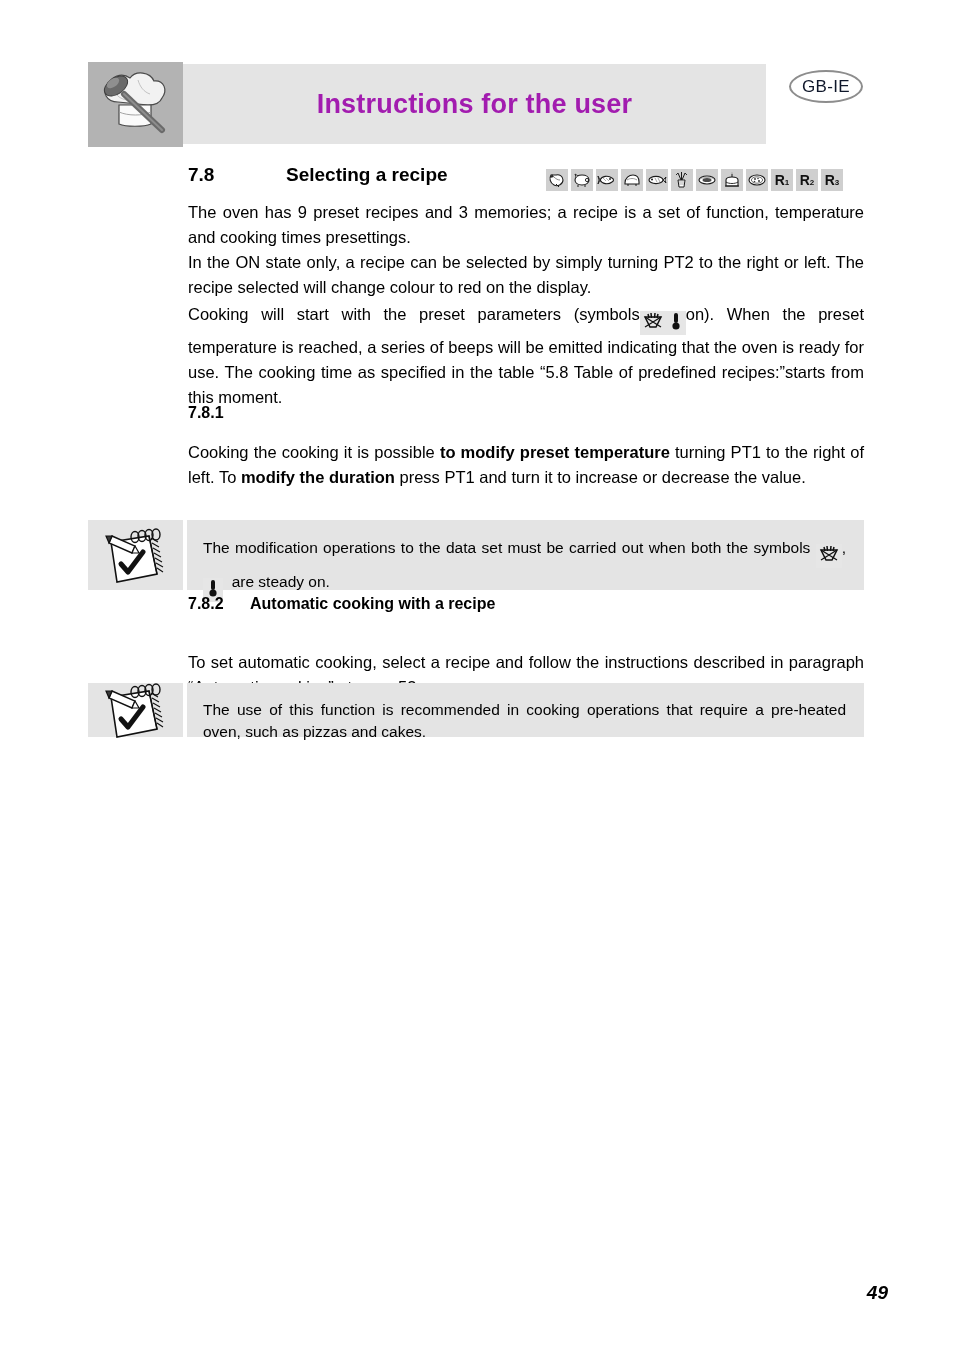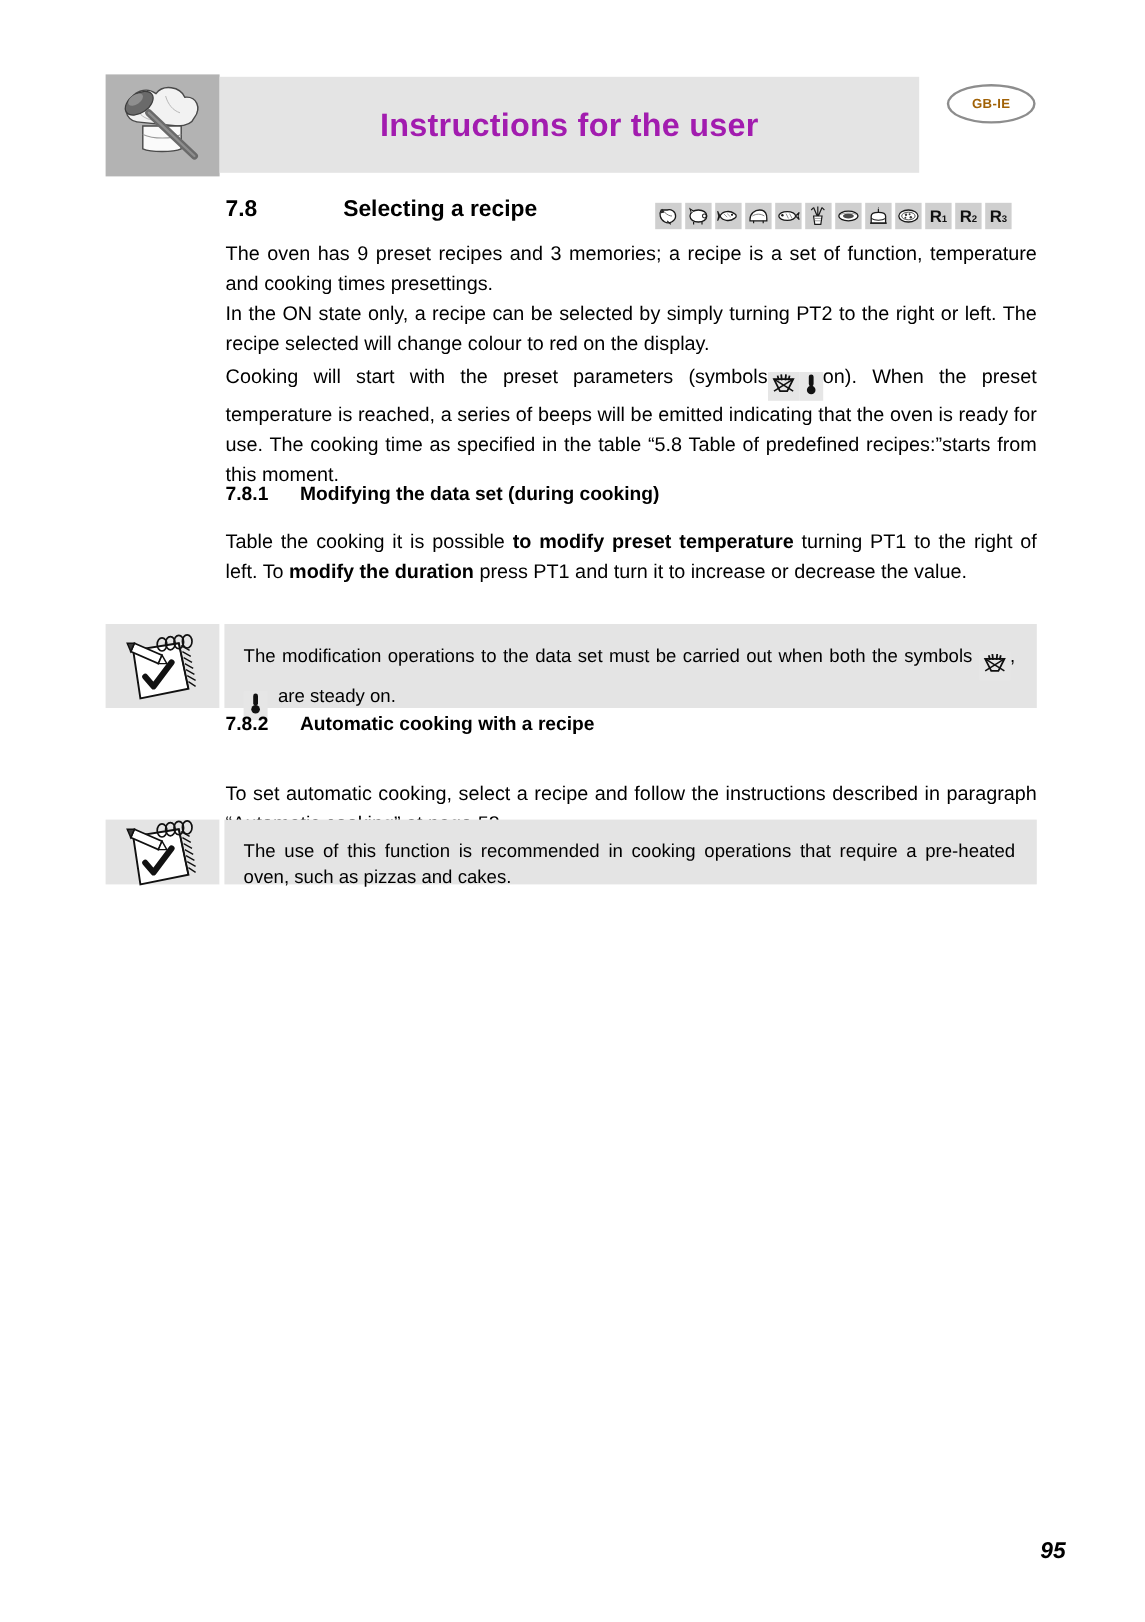--- a/index.html
+++ b/index.html
@@ -50,23 +50,23 @@
     left: 789px; top: 70px;
     width: 74px; height: 33px;
     border: 2px solid #8d8d8d;
     border-radius: 50%;
     display: flex;
     align-items: center;
     justify-content: center;
     box-sizing: border-box;
   }
   #lang-badge span {
-    font-size: 11px;
-    font-weight: bold;
-    color: #a16207;
+    font-size: 17px;
+    font-weight: normal;
+    color: #0f172a;
     letter-spacing: 0.3px;
   }
 
   
   .content {
     position: absolute;
     left: 188px;
     width: 676px;
   }
 
@@ -326,24 +326,23 @@
         <path d="M3 6 L19 6 L14 16 L8 16 Z" fill="none" stroke="#111" stroke-width="1.5"></path>
         <path d="M6 3 L7 7 M9 2 L9.5 7 M13 2 L12.5 7 M16 3 L15 7" stroke="#111" stroke-width="1.5"></path>
         <path d="M3 6 L19 16 M19 6 L3 16" stroke="#111" stroke-width="1.3"></path>
       </svg></span><span class="inline-sym thermo"><svg width="16" height="20" viewBox="0 0 16 20">
         <rect x="6" y="2" width="4" height="10" rx="2" fill="#111"></rect>
         <circle cx="8" cy="15" r="3.6" fill="#111"></circle>
       </svg></span><span>on). When the preset temperature is reached, a series of beeps will be emitted indicating that the oven is ready for use. The cooking time as specified in the table “5.8 Table of predefined recipes:”starts from this moment.</span></p>
 
 <h3 class="content subsection-heading" style="top:404px;">
   <span class="num">7.8.1</span>
-  <span>Modifying the data set (during cooking)</span>
 </h3>
 
-<p class="content body" style="top:440px;"><span>Table the cooking it is possible </span><b>to modify preset temperature</b><span> turning PT1 to the right of left. To  </span><b>modify the duration</b><span> press PT1 and turn it to increase or decrease the value.</span></p>
+<p class="content body" style="top:440px;"><span>Cooking the cooking it is possible </span><b>to modify preset temperature</b><span> turning PT1 to the right of left. To  </span><b>modify the duration</b><span> press PT1 and turn it to increase or decrease the value.</span></p>
 
 <div class="note-box" style="top:520px; height:70px;">
   <div class="note-icon-cell">
     <svg width="70" height="62" viewBox="0 0 70 62">
       <path d="M10 18 L48 12 L56 50 L16 58 Z" fill="#ffffff" stroke="#111" stroke-width="1.6"></path>
       <path d="M48 12 L56 50" fill="none" stroke="#111" stroke-width="1.2"></path>
       <g stroke="#111" stroke-width="1.1" fill="none">
         <path d="M50 14 L57 18 M51 19 L58 23 M52 24 L59 28 M53 29 L60 33 M54 34 L61 38 M55 39 L62 43 M56 44 L62 48"></path>
       </g>
 
@@ -400,13 +399,13 @@
         <path d="M8 19 L11 12 L5 12 Z" fill="#3a3a3a" stroke="#111" stroke-width="1.2"></path>
         <path d="M34 22 L31 29 L38 29 Z" fill="#ffffff" stroke="#111" stroke-width="1.2"></path>
       </g>
       <path d="M20 40 L27 48 L42 28" fill="none" stroke="#111" stroke-width="5" stroke-linecap="round" stroke-linejoin="round"></path>
     </svg>
   </div>
   <div class="note-spacer"></div>
   <div class="note-text-cell compact">The use of this function is recommended in cooking operations that require a pre-heated oven, such as pizzas and cakes.</div>
 </div>
 
-<div id="page-number">95</div>
+<div id="page-number">49</div>
 
 </body></html>

